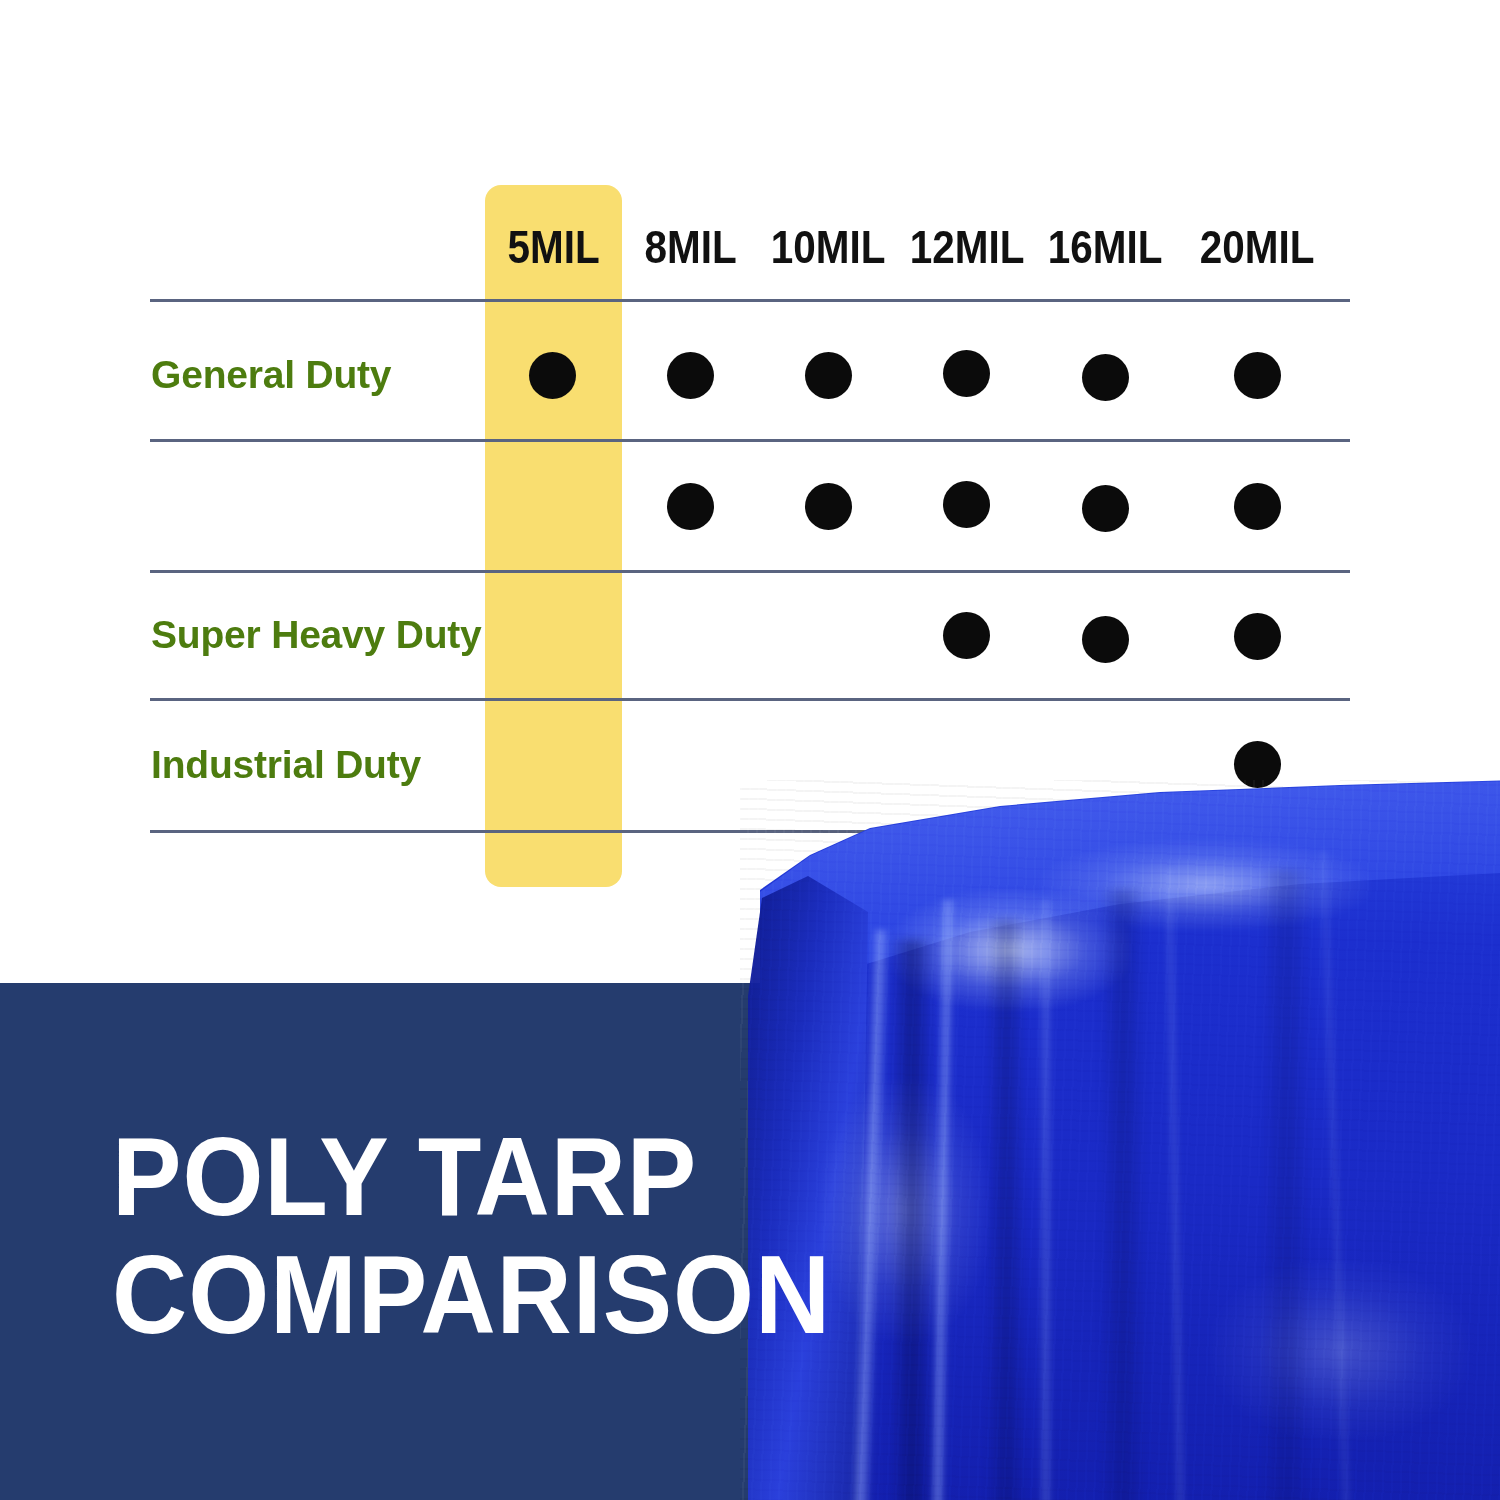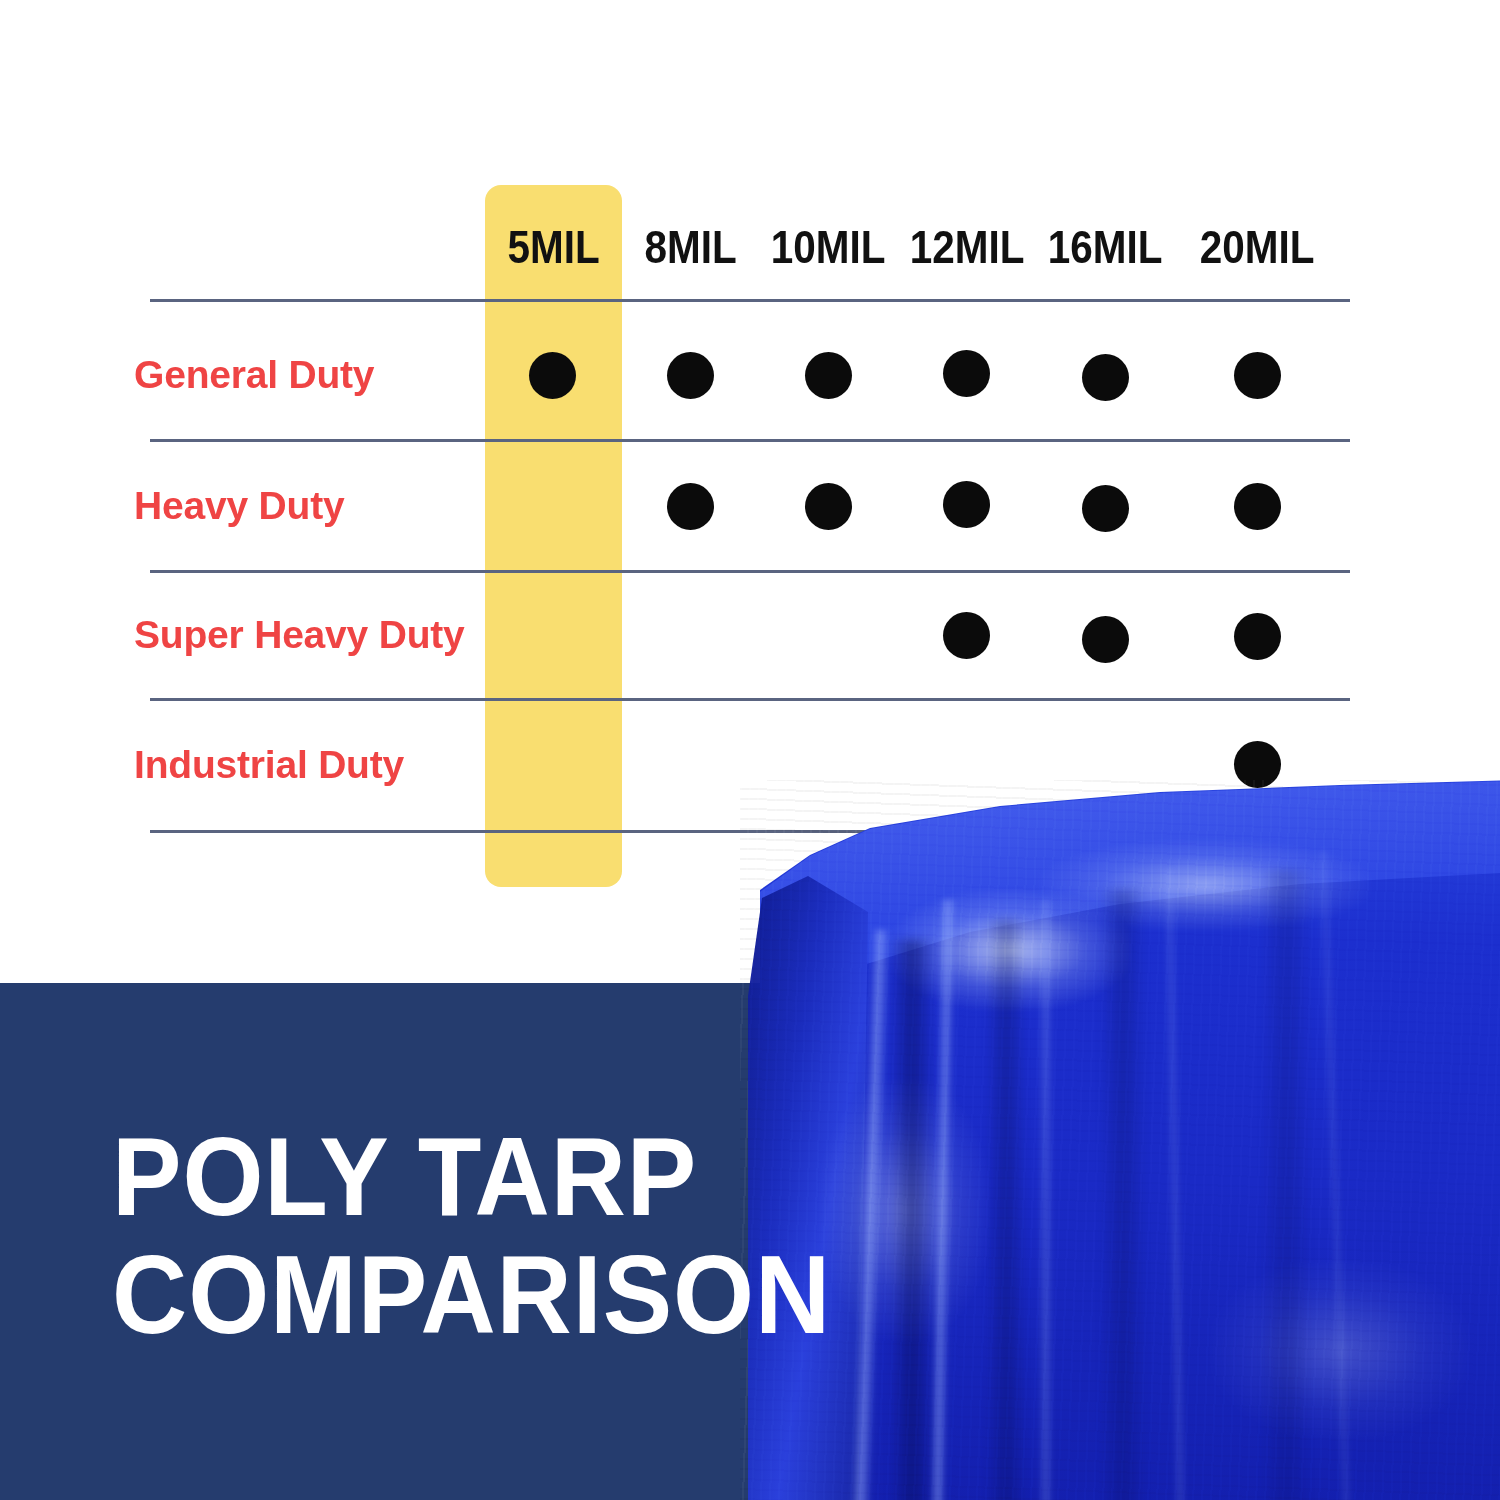--- a/index.html
+++ b/index.html
@@ -55,23 +55,23 @@
     white-space:nowrap;
   }
 
   .rule{
     position:absolute;left:150px;width:1200px;height:3px;
     background:#5a6480;
     z-index:2;
   }
 
   .rowlabel{
-    position:absolute;left:134px;
+    position:absolute;left:151px;
     font-weight:700;font-size:39px;
-    color:#ef4444;
+    color:#4d7c0f;
     letter-spacing:-0.2px;
     white-space:nowrap;
     z-index:3;
   }
 
   .dot{
     position:absolute;
     width:47px;height:47px;border-radius:50%;
     background:#0b0b0b;
     z-index:3;
@@ -145,21 +145,20 @@
     <div class="hdr" style="left:1034px;width:142px;">16MIL</div>
     <div class="hdr" style="left:1186px;width:142px;">20MIL</div>
 
     <div class="rule" style="top:264px;"></div>
     <div class="rule" style="top:404px;"></div>
     <div class="rule" style="top:535px;"></div>
     <div class="rule" style="top:663px;"></div>
     <div class="rule" style="top:795px;"></div>
 
     <div class="rowlabel" style="top:318px;">General Duty</div>
-    <div class="rowlabel" style="top:449px;">Heavy Duty</div>
     <div class="rowlabel" style="top:708px;">Industrial Duty</div>
     <div class="rowlabel" style="top:578px;">Super Heavy Duty</div>
 
     <div class="dot" style="left:529px;top:317px;"></div>
     <div class="dot" style="left:667px;top:317px;"></div>
     <div class="dot" style="left:805px;top:317px;"></div>
     <div class="dot" style="left:943px;top:315px;"></div>
     <div class="dot" style="left:1082px;top:319px;"></div>
     <div class="dot" style="left:1234px;top:317px;"></div>
 

